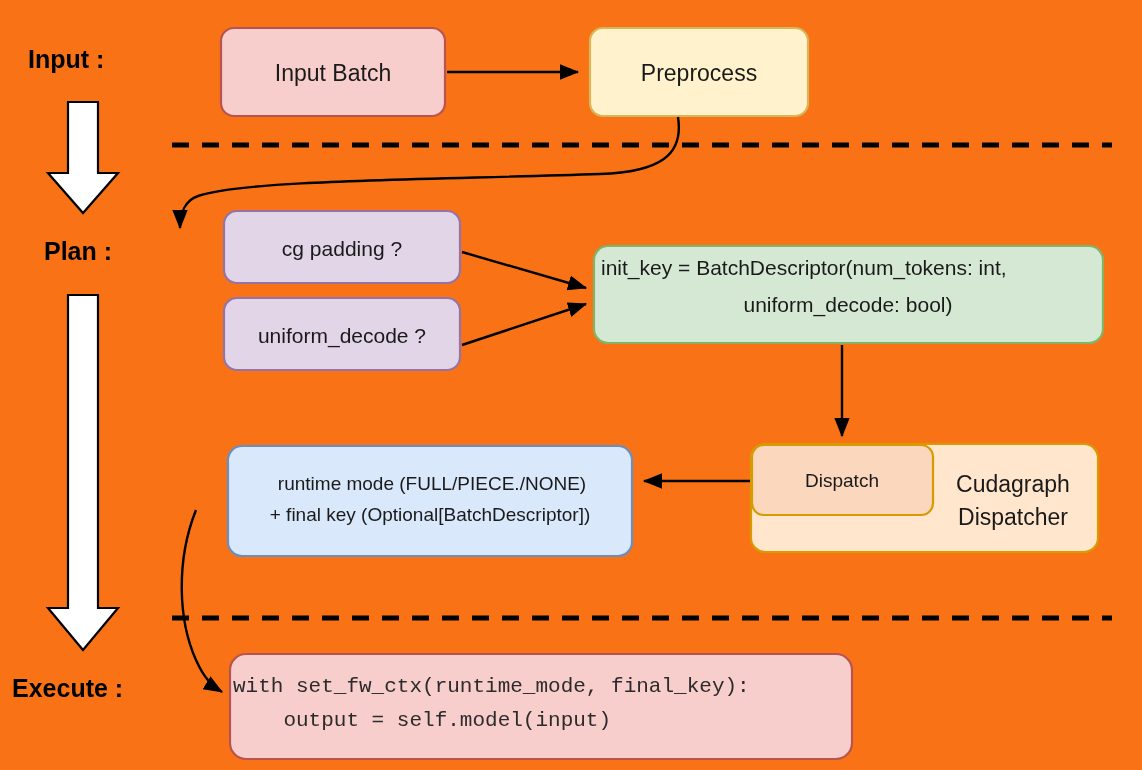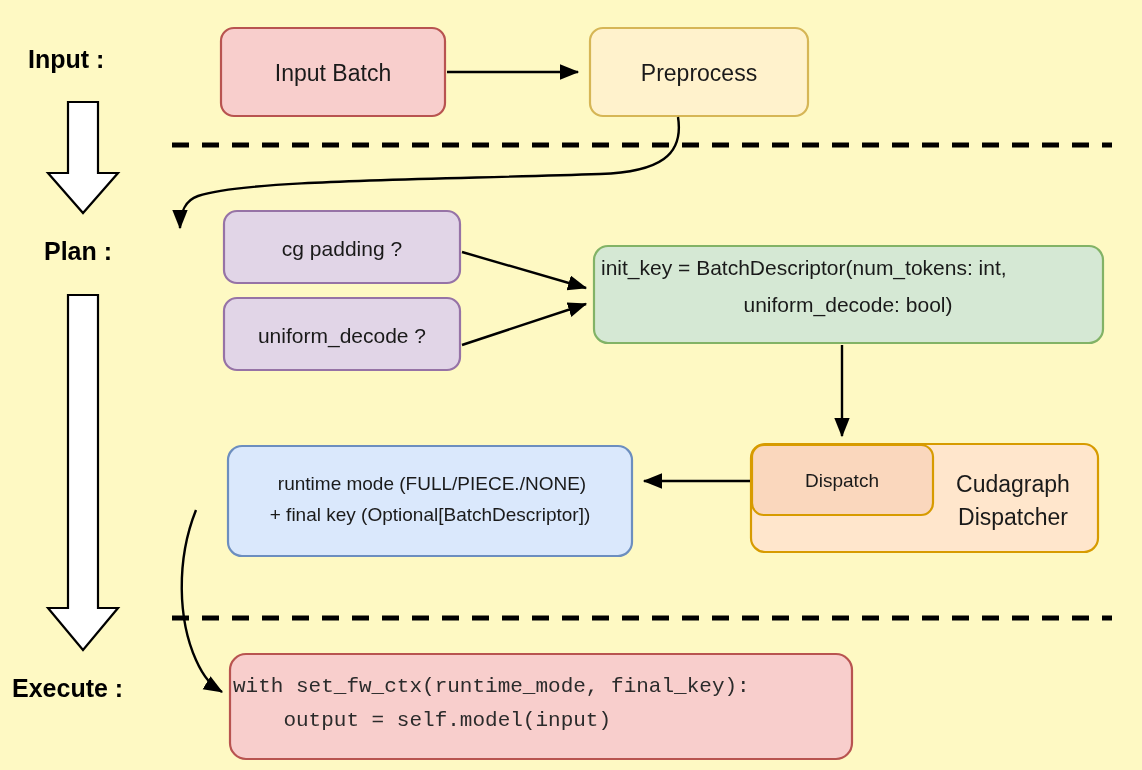--- a/index.html
+++ b/index.html
@@ -10,21 +10,21 @@
   body {
     width: 1142px;
     height: 770px;
     font-family: "Liberation Sans", sans-serif;
     overflow: hidden;
   }
   #diagram-root {
     position: relative;
     width: 1142px;
     height: 770px;
-    background: #fef9c3;
+    background: #f97316;
   }
   svg.canvas {
     position: absolute;
     top: 0;
     left: 0;
     width: 1142px;
     height: 770px;
   }
   .stage-label {
     font-family: "Liberation Sans", sans-serif;

